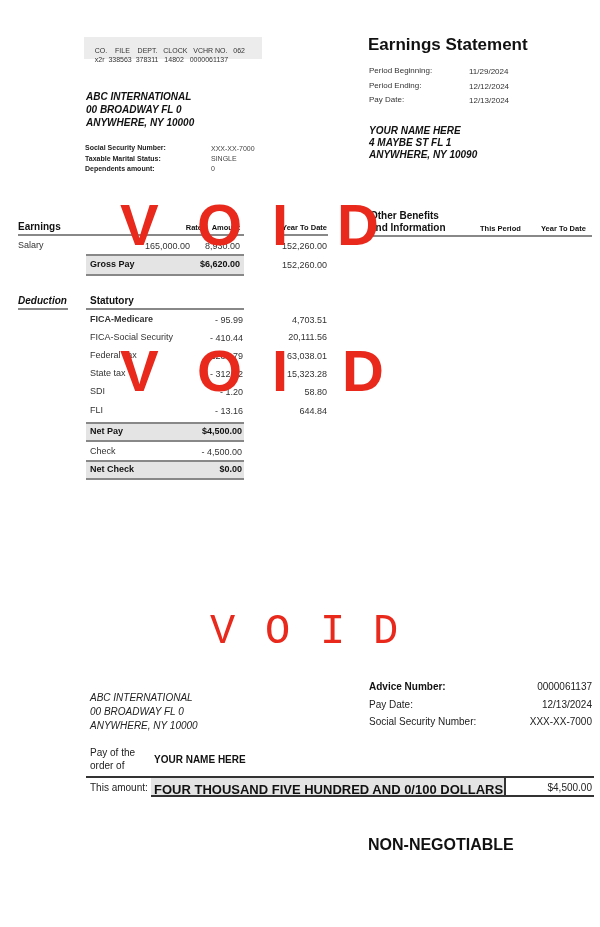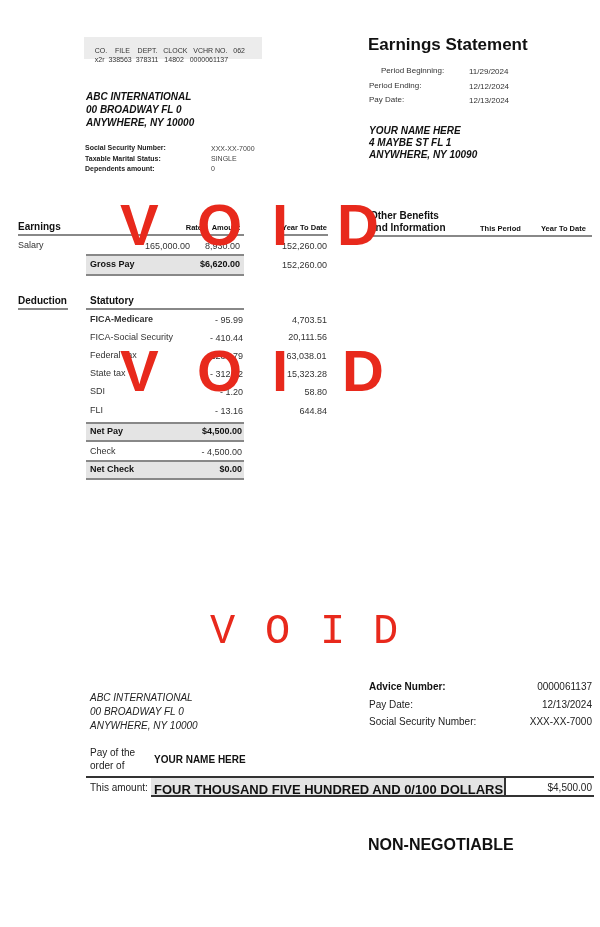--- a/index.html
+++ b/index.html
@@ -31,21 +31,21 @@
 <div class="abs hdrbox">
   <div class="r1">
     <span>CO.</span>&nbsp;&nbsp;&nbsp;&nbsp;<span>FILE</span>&nbsp;&nbsp;&nbsp;&nbsp;<span>DEPT.</span>&nbsp;&nbsp;&nbsp;<span>CLOCK</span>&nbsp;&nbsp;&nbsp;<span>VCHR NO.</span>&nbsp;&nbsp;&nbsp;<span>062</span>
   </div>
   <div class="r2">
     <span>x2r</span>&nbsp;&nbsp;<span>338563</span>&nbsp;&nbsp;<span>378311</span>&nbsp;&nbsp;&nbsp;<span>14802</span>&nbsp;&nbsp;&nbsp;<span>0000061137</span>
   </div>
 </div>
 
 <div class="abs title">Earnings Statement</div>
-<div class="abs kv" style="left:369px;top:66px;margin-left:12px;">Period Beginning:</div>
+<div class="abs kv" style="left:369px;top:66px;">Period Beginning:</div>
 <div class="abs kv" style="left:469px;top:67px;">11/29/2024</div>
 <div class="abs kv" style="left:369px;top:81px;">Period Ending:</div>
 <div class="abs kv" style="left:469px;top:82px;">12/12/2024</div>
 <div class="abs kv" style="left:369px;top:95px;">Pay Date:</div>
 <div class="abs kv" style="left:469px;top:96px;">12/13/2024</div>
 
 <div class="abs company">
   <div>ABC INTERNATIONAL</div>
   <div>00 BROADWAY FL 0</div>
   <div>ANYWHERE, NY 10000</div>
@@ -82,37 +82,37 @@
 <div class="abs cell num" style="left:260px;top:260px;width:67px;">152,260.00</div>
 
 <div class="abs" style="left:370px;top:210px;font-size:10px;font-weight:bold;line-height:12px;color:#111;">
   <div>Other Benefits</div>
   <div>and Information</div>
 </div>
 <div class="abs colh" style="left:480px;top:224px;">This Period</div>
 <div class="abs colh" style="left:541px;top:224px;">Year To Date</div>
 <div class="abs hline" style="left:370px;top:235px;width:222px;"></div>
 
-<div class="abs sechead" style="left:18px;top:295px;">Deduction</div>
+<div class="abs sechead" style="left:18px;top:295px;font-style:italic;">Deduction</div>
 <div class="abs sechead" style="left:90px;top:295px;">Statutory</div>
 <div class="abs hline" style="left:18px;top:308px;width:50px;"></div>
 <div class="abs hline" style="left:86px;top:308px;width:158px;"></div>
 
 <div class="abs" style="left:0;top:314px;width:340px;">
   <div class="abs cell" style="left:90px;top:0;font-weight:bold;">FICA-Medicare</div>
   <div class="abs cell num" style="left:180px;top:1px;width:63px;">- 95.99</div>
   <div class="abs cell num" style="left:260px;top:1px;width:67px;">4,703.51</div>
 
   <div class="abs cell" style="left:90px;top:18px;">FICA-Social Security</div>
   <div class="abs cell num" style="left:180px;top:19px;width:63px;">- 410.44</div>
   <div class="abs cell num" style="left:260px;top:18px;width:67px;">20,111.56</div>
 
   <div class="abs cell" style="left:90px;top:36px;">Federal Tax</div>
   <div class="abs cell num" style="left:180px;top:37px;width:63px;">- 1286.79</div>
-  <div class="abs cell num" style="left:273px;top:37px;width:67px;text-align:center;">63,038.01</div>
+  <div class="abs cell num" style="left:260px;top:37px;width:67px;">63,038.01</div>
 
   <div class="abs cell" style="left:90px;top:54px;">State tax</div>
   <div class="abs cell num" style="left:180px;top:55px;width:63px;">- 312.42</div>
   <div class="abs cell num" style="left:260px;top:55px;width:67px;">15,323.28</div>
 
   <div class="abs cell" style="left:90px;top:72px;">SDI</div>
   <div class="abs cell num" style="left:180px;top:73px;width:63px;">- 1.20</div>
   <div class="abs cell num" style="left:260px;top:73px;width:67px;">58.80</div>
 
   <div class="abs cell" style="left:90px;top:91px;">FLI</div>

